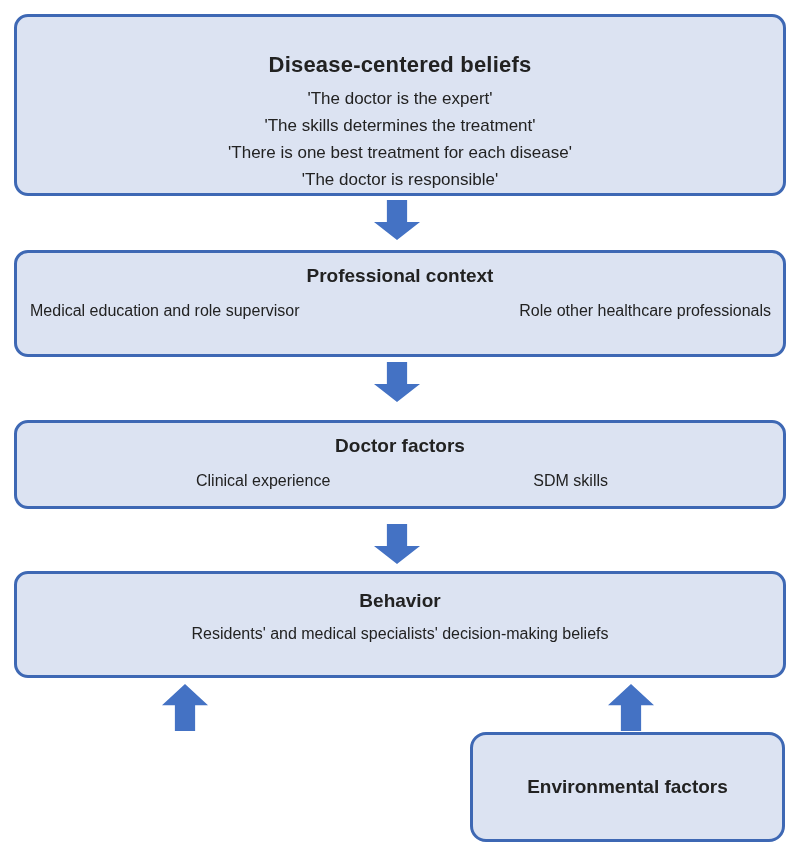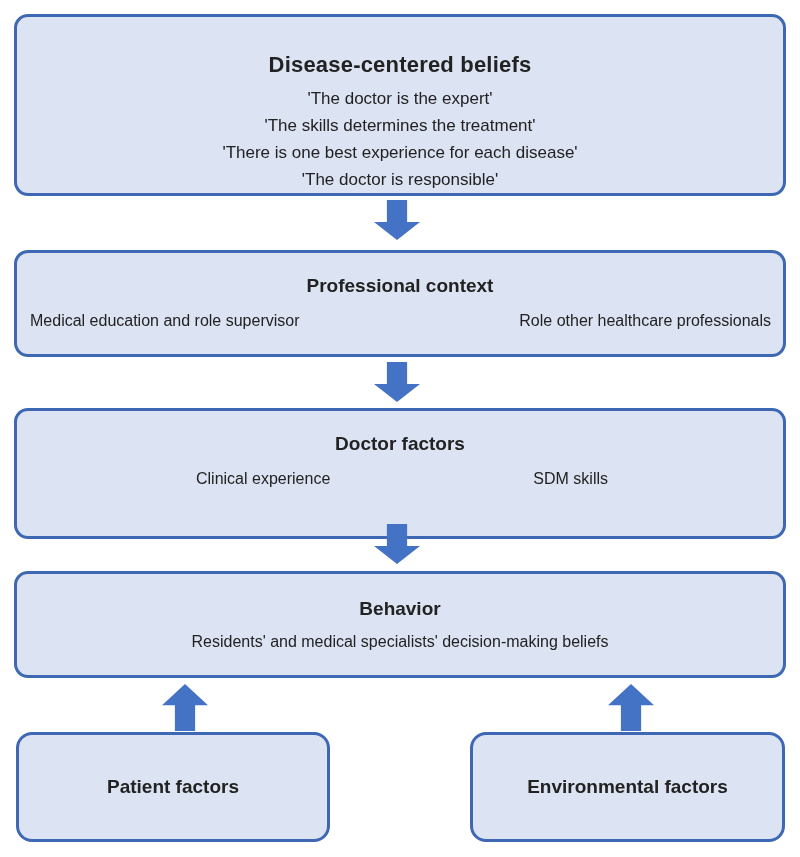--- a/index.html
+++ b/index.html
@@ -19,60 +19,60 @@
   .box{
     position:absolute;
     box-sizing:border-box;
     background:var(--box-fill);
     border:3px solid var(--box-border);
     border-radius:14px;
   }
   
   .box-beliefs{left:14px;top:14px;width:772px;height:182px;}
   .box-professional{left:14px;top:250px;width:772px;height:107px;}
-  .box-doctor{left:14px;top:408px;width:772px;height:131px;}
+  .box-doctor{left:14px;top:420px;width:772px;height:89px;}
   .box-behavior{left:14px;top:571px;width:772px;height:107px;}
   .box-patient{left:16px;top:732px;width:314px;height:110px;border-radius:16px;}
   .box-environment{left:470px;top:732px;width:315px;height:110px;border-radius:16px;}
 
   
   .big-title{
     margin:0;padding-top:34px;
     text-align:center;
     font-size:22px;line-height:28px;font-weight:700;
     letter-spacing:0.2px;
   }
   .belief-list{
     list-style:none;margin:6px 0 0 0;padding:0;
     text-align:center;
   }
   .belief-list li{
     font-size:17px;line-height:27px;
   }
   .section-title{
-    margin:0;padding-top:20px;
+    margin:0;padding-top:10px;
     text-align:center;
     font-size:19px;line-height:26px;font-weight:700;
   }
   .two-col{
     display:flex;
     margin-top:10px;
     font-size:16px;line-height:24px;
   }
   .two-col .col-right{margin-left:auto;}
   .box-professional .col-left{margin-left:13px;}
   .box-professional .col-right{margin-right:12px;}
   .box-doctor .col-left{margin-left:179px;}
   .box-doctor .col-right{margin-right:175px;}
   .behavior-sub{
     margin:8px 0 0 0;
     text-align:center;
     font-size:16px;line-height:24px;
   }
-  .box-behavior .section-title{padding-top:22px;}
+  .box-behavior .section-title{padding-top:14px;}
   .centered-box{
     display:flex;align-items:center;justify-content:center;
   }
   .bottom-title{
     margin:0;
     font-size:19px;font-weight:700;
     text-align:center;
   }
 
   
@@ -97,21 +97,21 @@
 </head>
 <body>
 
 <div class="canvas">
 
   <section class="box box-beliefs">
     <h2 class="big-title">Disease-centered beliefs</h2>
     <ul class="belief-list">
       <li>'The doctor is the expert'</li>
       <li>'The skills determines the treatment'</li>
-      <li>'There is one best experience for each disease'</li>
+      <li>'There is one best treatment for each disease'</li>
       <li>'The doctor is responsible'</li>
     </ul>
   </section>
 
   <div class="arrow arrow-down arrow-1"></div>
 
   <section class="box box-professional">
     <h3 class="section-title">Professional context</h3>
     <div class="two-col">
       <span class="col-left">Medical education and role supervisor</span>
@@ -132,21 +132,18 @@
   <div class="arrow arrow-down arrow-3"></div>
 
   <section class="box box-behavior">
     <h3 class="section-title">Behavior</h3>
     <p class="behavior-sub">Residents' and medical specialists' decision-making beliefs</p>
   </section>
 
   <div class="arrow arrow-up arrow-up-left"></div>
   <div class="arrow arrow-up arrow-up-right"></div>
 
-  <section class="box box-patient centered-box">
-    <h3 class="bottom-title">Patient factors</h3>
-  </section>
 
   <section class="box box-environment centered-box">
     <h3 class="bottom-title">Environmental factors</h3>
   </section>
 
 </div>
 
 </body></html>

